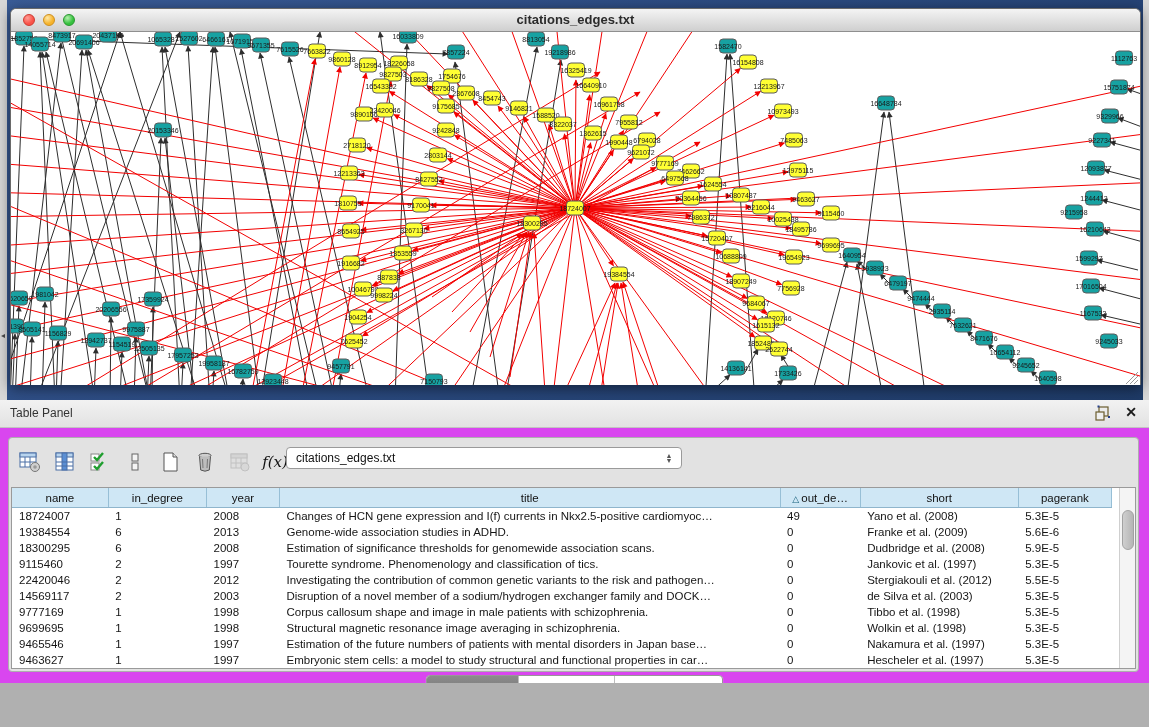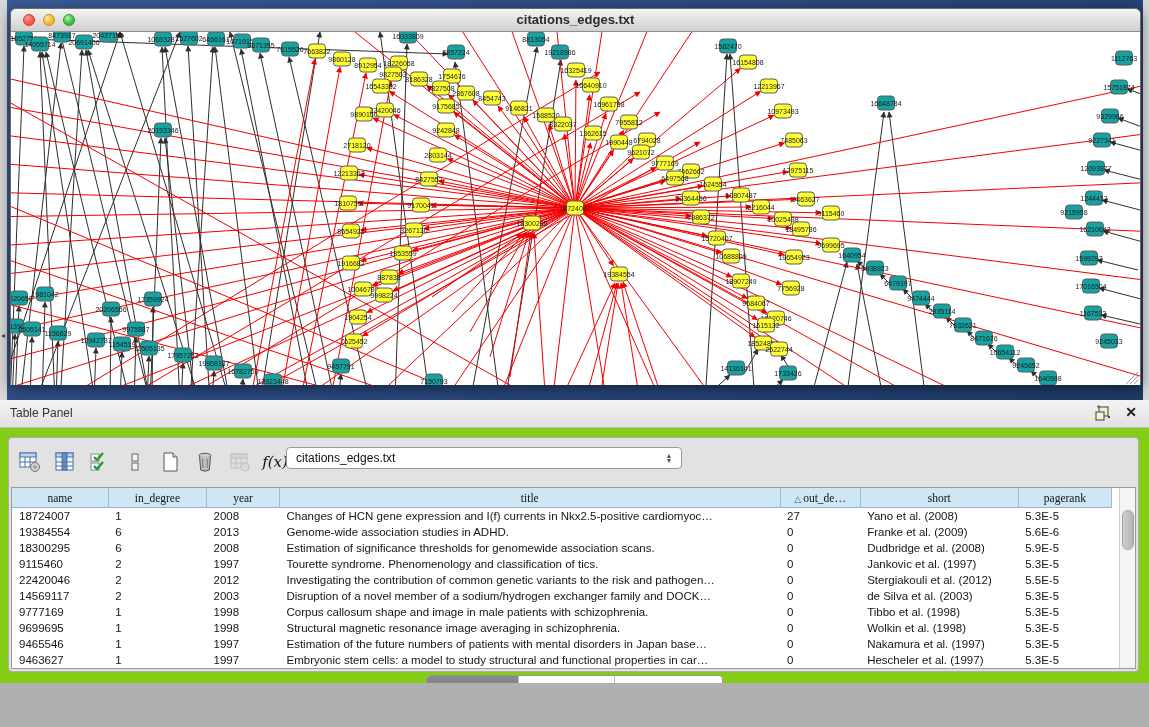--- a/index.html
+++ b/index.html
@@ -19,42 +19,42 @@
   .lights{position:absolute;left:12px;top:5px;display:flex;gap:8px;}
   .light{width:12px;height:12px;border-radius:50%;box-sizing:border-box;}
   .light.red{background:radial-gradient(circle at 35% 30%,#ff9d96,#f95349 60%);border:1px solid #ce3a30;}
   .light.yellow{background:radial-gradient(circle at 35% 30%,#ffe9a8,#f6b32b 60%);border:1px solid #cf8f1c;}
   .light.green{background:radial-gradient(circle at 35% 30%,#b6f0ae,#35c13e 60%);border:1px solid #27962e;}
   .wintitle{text-align:center;line-height:21px;font-size:13px;font-weight:bold;color:#2b2b2b;}
   #canvas{position:relative;width:1129px;height:353px;background:#fff;overflow:hidden;}
   #net{display:block;}
 
   
-  #tablepanel{position:absolute;left:0;top:400px;width:1149px;height:327px;background:#84cc16;}
+  #tablepanel{position:absolute;left:0;top:400px;width:1149px;height:327px;background:#d946ef;}
   .tp-header{position:relative;height:27px;background:linear-gradient(#f2f2f2,#e2e2e2);border-bottom:1px solid #c2c2c2;}
   .tp-title{position:absolute;left:10px;top:6px;font-size:12px;color:#333;}
   .tp-float{position:absolute;right:38px;top:5px;width:16px;height:16px;cursor:pointer;}
   .tp-close{position:absolute;right:12px;top:4px;font-size:14px;font-weight:bold;color:#1a1a1a;cursor:pointer;}
 
   .tp-box{position:absolute;left:8px;top:37px;width:1131px;height:235px;border:1px solid #aeaeae;
     border-radius:4px;background:#e2e2e2;box-sizing:border-box;}
   .toolbar{position:absolute;left:8px;top:6px;height:36px;display:flex;align-items:center;gap:9px;}
   .tbtn{width:26px;height:28px;display:flex;align-items:center;justify-content:center;cursor:pointer;}
   .fx{font-family:"DejaVu Serif",serif;font-style:italic;font-size:15px;color:#111;}
   .combo{position:absolute;left:277px;top:9px;width:396px;height:22px;background:#fff;border:1px solid #9a9a9a;
     border-radius:4px;box-sizing:border-box;display:flex;align-items:center;cursor:pointer;}
   .combo-val{flex:1;padding-left:9px;font-size:12px;color:#111;}
   .combo-arrows{width:18px;display:flex;flex-direction:column;align-items:center;line-height:5px;
     font-size:7px;color:#555;padding-right:3px;}
 
   .tblwrap{position:absolute;left:2px;top:49px;width:1125px;height:182px;background:#fff;
     border:1px solid #9a9a9a;box-sizing:border-box;overflow:hidden;}
   table{border-collapse:collapse;table-layout:fixed;width:1100px;}
   th{height:19px;background:#cfe7f5;border-right:1px solid #97bfd6;border-bottom:1px solid #8fb5cc;
-    font-weight:normal;font-size:11.5px;color:#111;padding:0 2px;overflow:hidden;white-space:nowrap;font-family:Liberation Serif, serif;}
+    font-weight:normal;font-size:11.5px;color:#111;padding:0 2px;overflow:hidden;white-space:nowrap;}
   td{height:16px;font-size:11.5px;color:#151515;padding:0 0 0 7px;white-space:nowrap;overflow:hidden;}
   .sortglyph{font-size:9px;color:#17607c;margin-right:2px;}
   .vscroll{position:absolute;right:0;top:0;width:15px;height:180px;background:#f4f4f4;border-left:1px solid #cfcfcf;}
   .vthumb{position:absolute;left:2px;top:22px;width:10px;height:38px;background:linear-gradient(90deg,#cfcfcf,#b5b5b5);
     border:1px solid #a2a2a2;border-radius:6px;}
 
   .segwrap{position:absolute;left:0;top:275px;width:100%;display:flex;justify-content:center;}
   .seg{display:flex;height:21px;border:1px solid #979797;border-radius:4px;overflow:hidden;background:#fff;
     box-shadow:0 1px 1px rgba(255,255,255,.8);}
   .seg > div{padding:4px 14px;font-size:12.5px;line-height:20px;color:#1a1a1a;border-right:1px solid #bdbdbd;cursor:pointer;text-decoration:underline;}
@@ -938,21 +938,21 @@
                 <th>short</th>
                 <th>pagerank</th>
               </tr>
             </thead>
           <tbody id="body-rows">
               <tr>
                 <td>18724007</td>
                 <td>1</td>
                 <td>2008</td>
                 <td>Changes of HCN gene expression and I(f) currents in Nkx2.5-positive cardiomyoc…</td>
-                <td>27</td>
+                <td>49</td>
                 <td>Yano et al. (2008)</td>
                 <td>5.3E-5</td>
               </tr>
               <tr>
                 <td>19384554</td>
                 <td>6</td>
                 <td>2013</td>
                 <td>Genome-wide association studies in ADHD.</td>
                 <td>0</td>
                 <td>Franke et al. (2009)</td>

